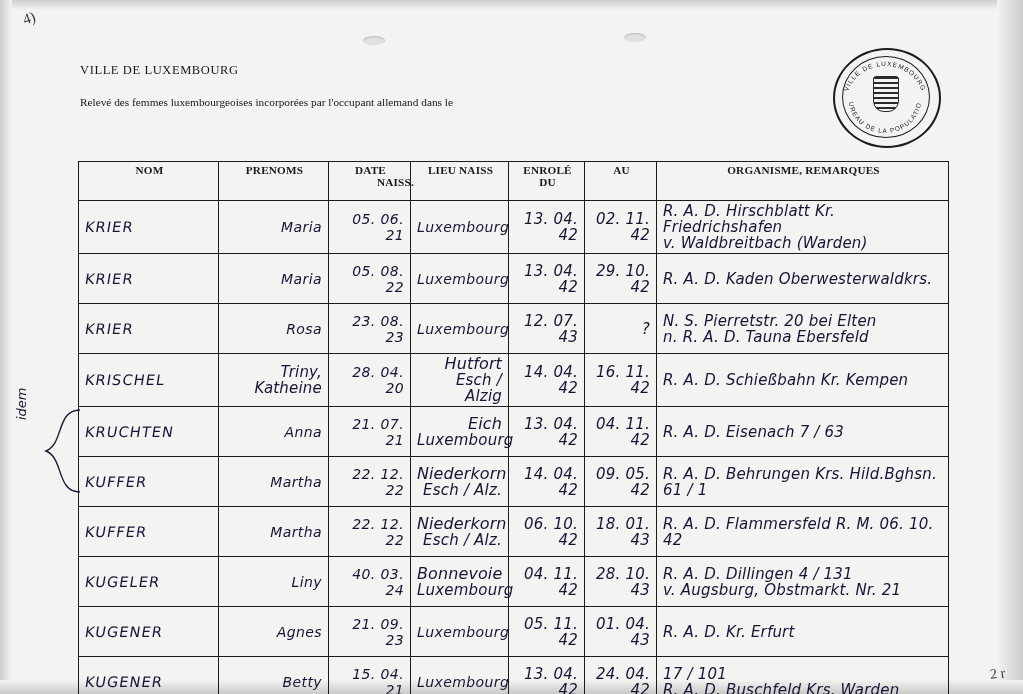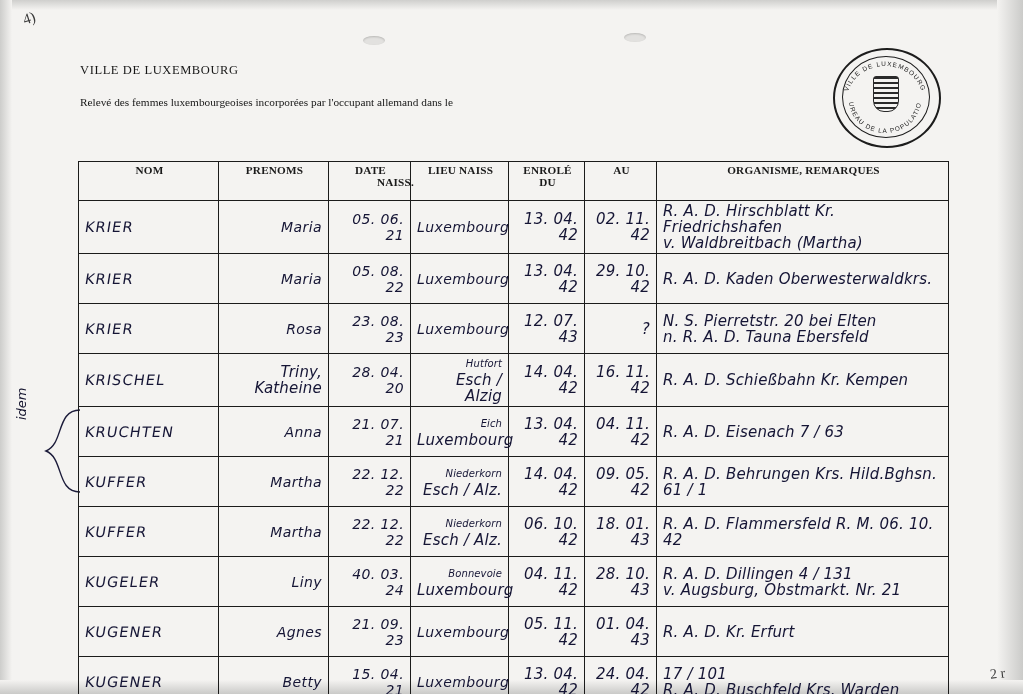--- a/index.html
+++ b/index.html
@@ -179,21 +179,21 @@
     font-size: 14.5px;
     letter-spacing: 1.1px;
     transform: skewX(-9deg);
     transform-origin: left center;
   }
   .hw.small {
     font-size: 15px;
     letter-spacing: 0.2px;
   }
   .hw.tiny {
-    font-size: 10px;
+    font-size: 16px;
     letter-spacing: 0.1px;
   }
   .cell-center { text-align: right; }
 
   
   .brace {
     position: absolute;
     left: 42px;
     top: 408px;
     width: 40px;
@@ -304,21 +304,21 @@
       </tr>
     </thead>
     <tbody id="register-body">
         <tr>
           <td><span class="hw name">KRIER</span></td>
           <td class="cell-center"><span class="hw">Maria</span></td>
           <td class="cell-center"><span class="hw">05. 06. 21</span></td>
           <td class="cell-center"><span class="hw">Luxembourg</span></td>
           <td class="cell-center"><span class="hw small">13. 04. 42</span></td>
           <td class="cell-center"><span class="hw small">02. 11. 42</span></td>
-          <td><span class="hw small">R. A. D. Hirschblatt  Kr. Friedrichshafen</span><span class="hw small">v. Waldbreitbach  (Martha)</span></td>
+          <td><span class="hw small">R. A. D. Hirschblatt  Kr. Friedrichshafen</span><span class="hw small">v. Waldbreitbach  (Warden)</span></td>
         </tr>
         <tr>
           <td><span class="hw name">KRIER</span></td>
           <td class="cell-center"><span class="hw">Maria</span></td>
           <td class="cell-center"><span class="hw">05. 08. 22</span></td>
           <td class="cell-center"><span class="hw">Luxembourg</span></td>
           <td class="cell-center"><span class="hw small">13. 04. 42</span></td>
           <td class="cell-center"><span class="hw small">29. 10. 42</span></td>
           <td><span class="hw small">R. A. D. Kaden Oberwesterwaldkrs.</span></td>
         </tr>

